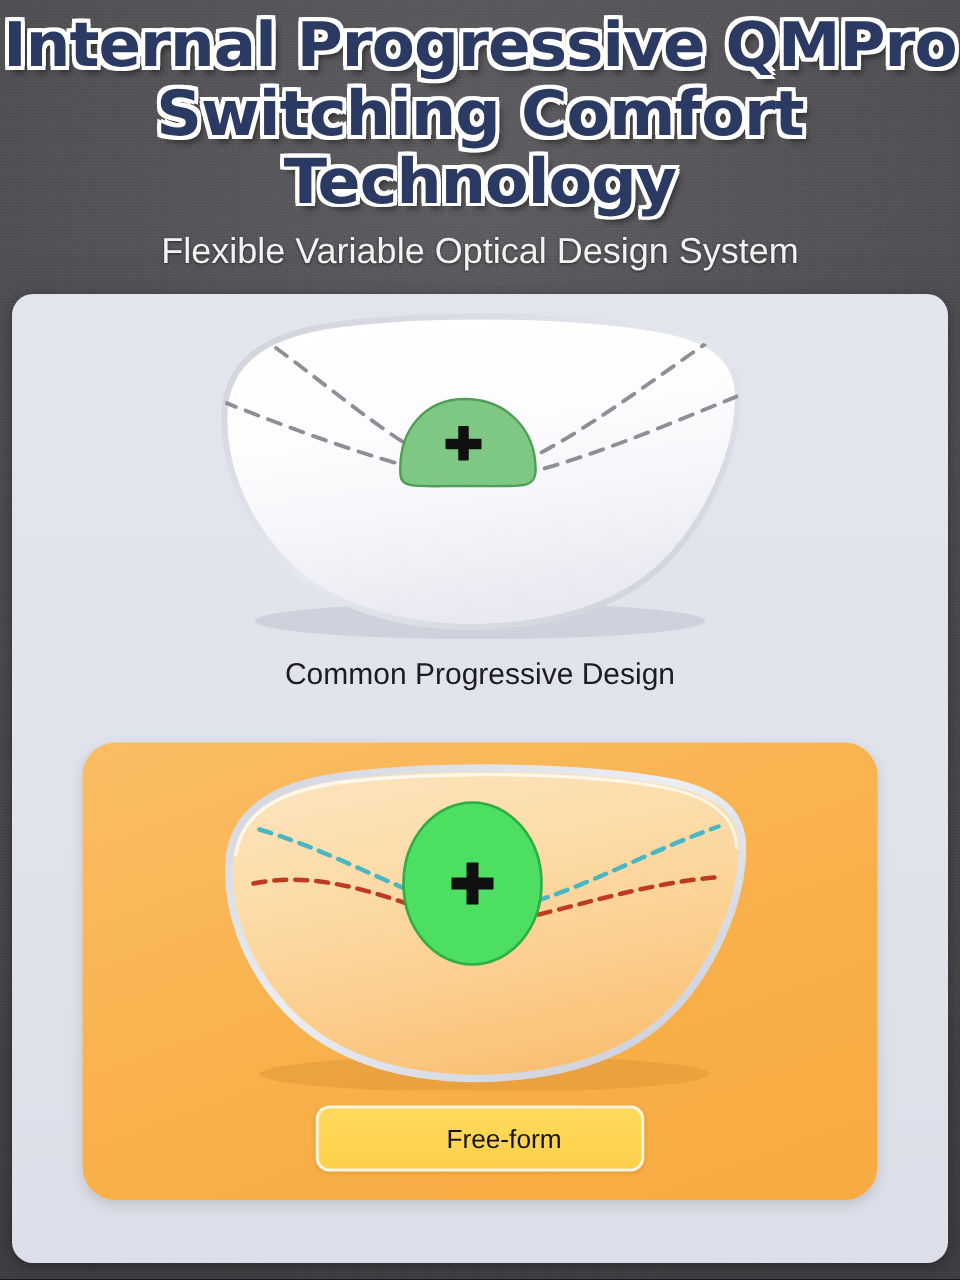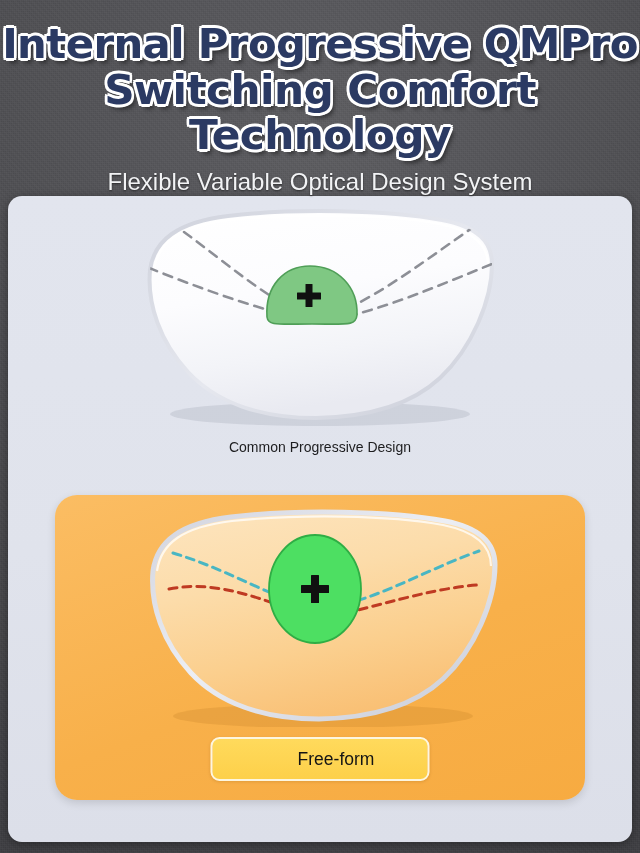--- a/index.html
+++ b/index.html
@@ -35,21 +35,21 @@
       repeating-linear-gradient(0deg, rgba(255,255,255,.035) 0px, rgba(255,255,255,.035) 1px, rgba(0,0,0,.035) 1px, rgba(0,0,0,.035) 2px),
       repeating-linear-gradient(90deg, rgba(255,255,255,.03) 0px, rgba(255,255,255,.03) 1px, rgba(0,0,0,.03) 1px, rgba(0,0,0,.03) 2px),
       repeating-linear-gradient(45deg, rgba(255,255,255,.018) 0px, rgba(255,255,255,.018) 2px, rgba(0,0,0,.018) 2px, rgba(0,0,0,.018) 4px);
   }
 
   
   #header {
     position: absolute;
     top: 0; left: 0;
     width: 640px;
-    padding-top: 22px;
+    padding-top: 8px;
     text-align: center;
     z-index: 5;
   }
 
   .title-line {
     display: block;
     font-family: "DejaVu Sans", sans-serif;
     font-weight: 700;
     font-size: 41px;
     line-height: 45px;
@@ -104,21 +104,21 @@
     top: 12px;
     width: 400px;
     height: 218px;
   }
   #caption-common {
     position: absolute;
     left: 0;
     top: 243px;
     width: 624px;
     text-align: center;
-    font-size: 14px;
+    font-size: 20px;
     color: #1d1d1f;
   }
 
   
   #panel-freeform {
     position: absolute;
     left: 47px;
     top: 299px;
     width: 530px;
     height: 305px;

